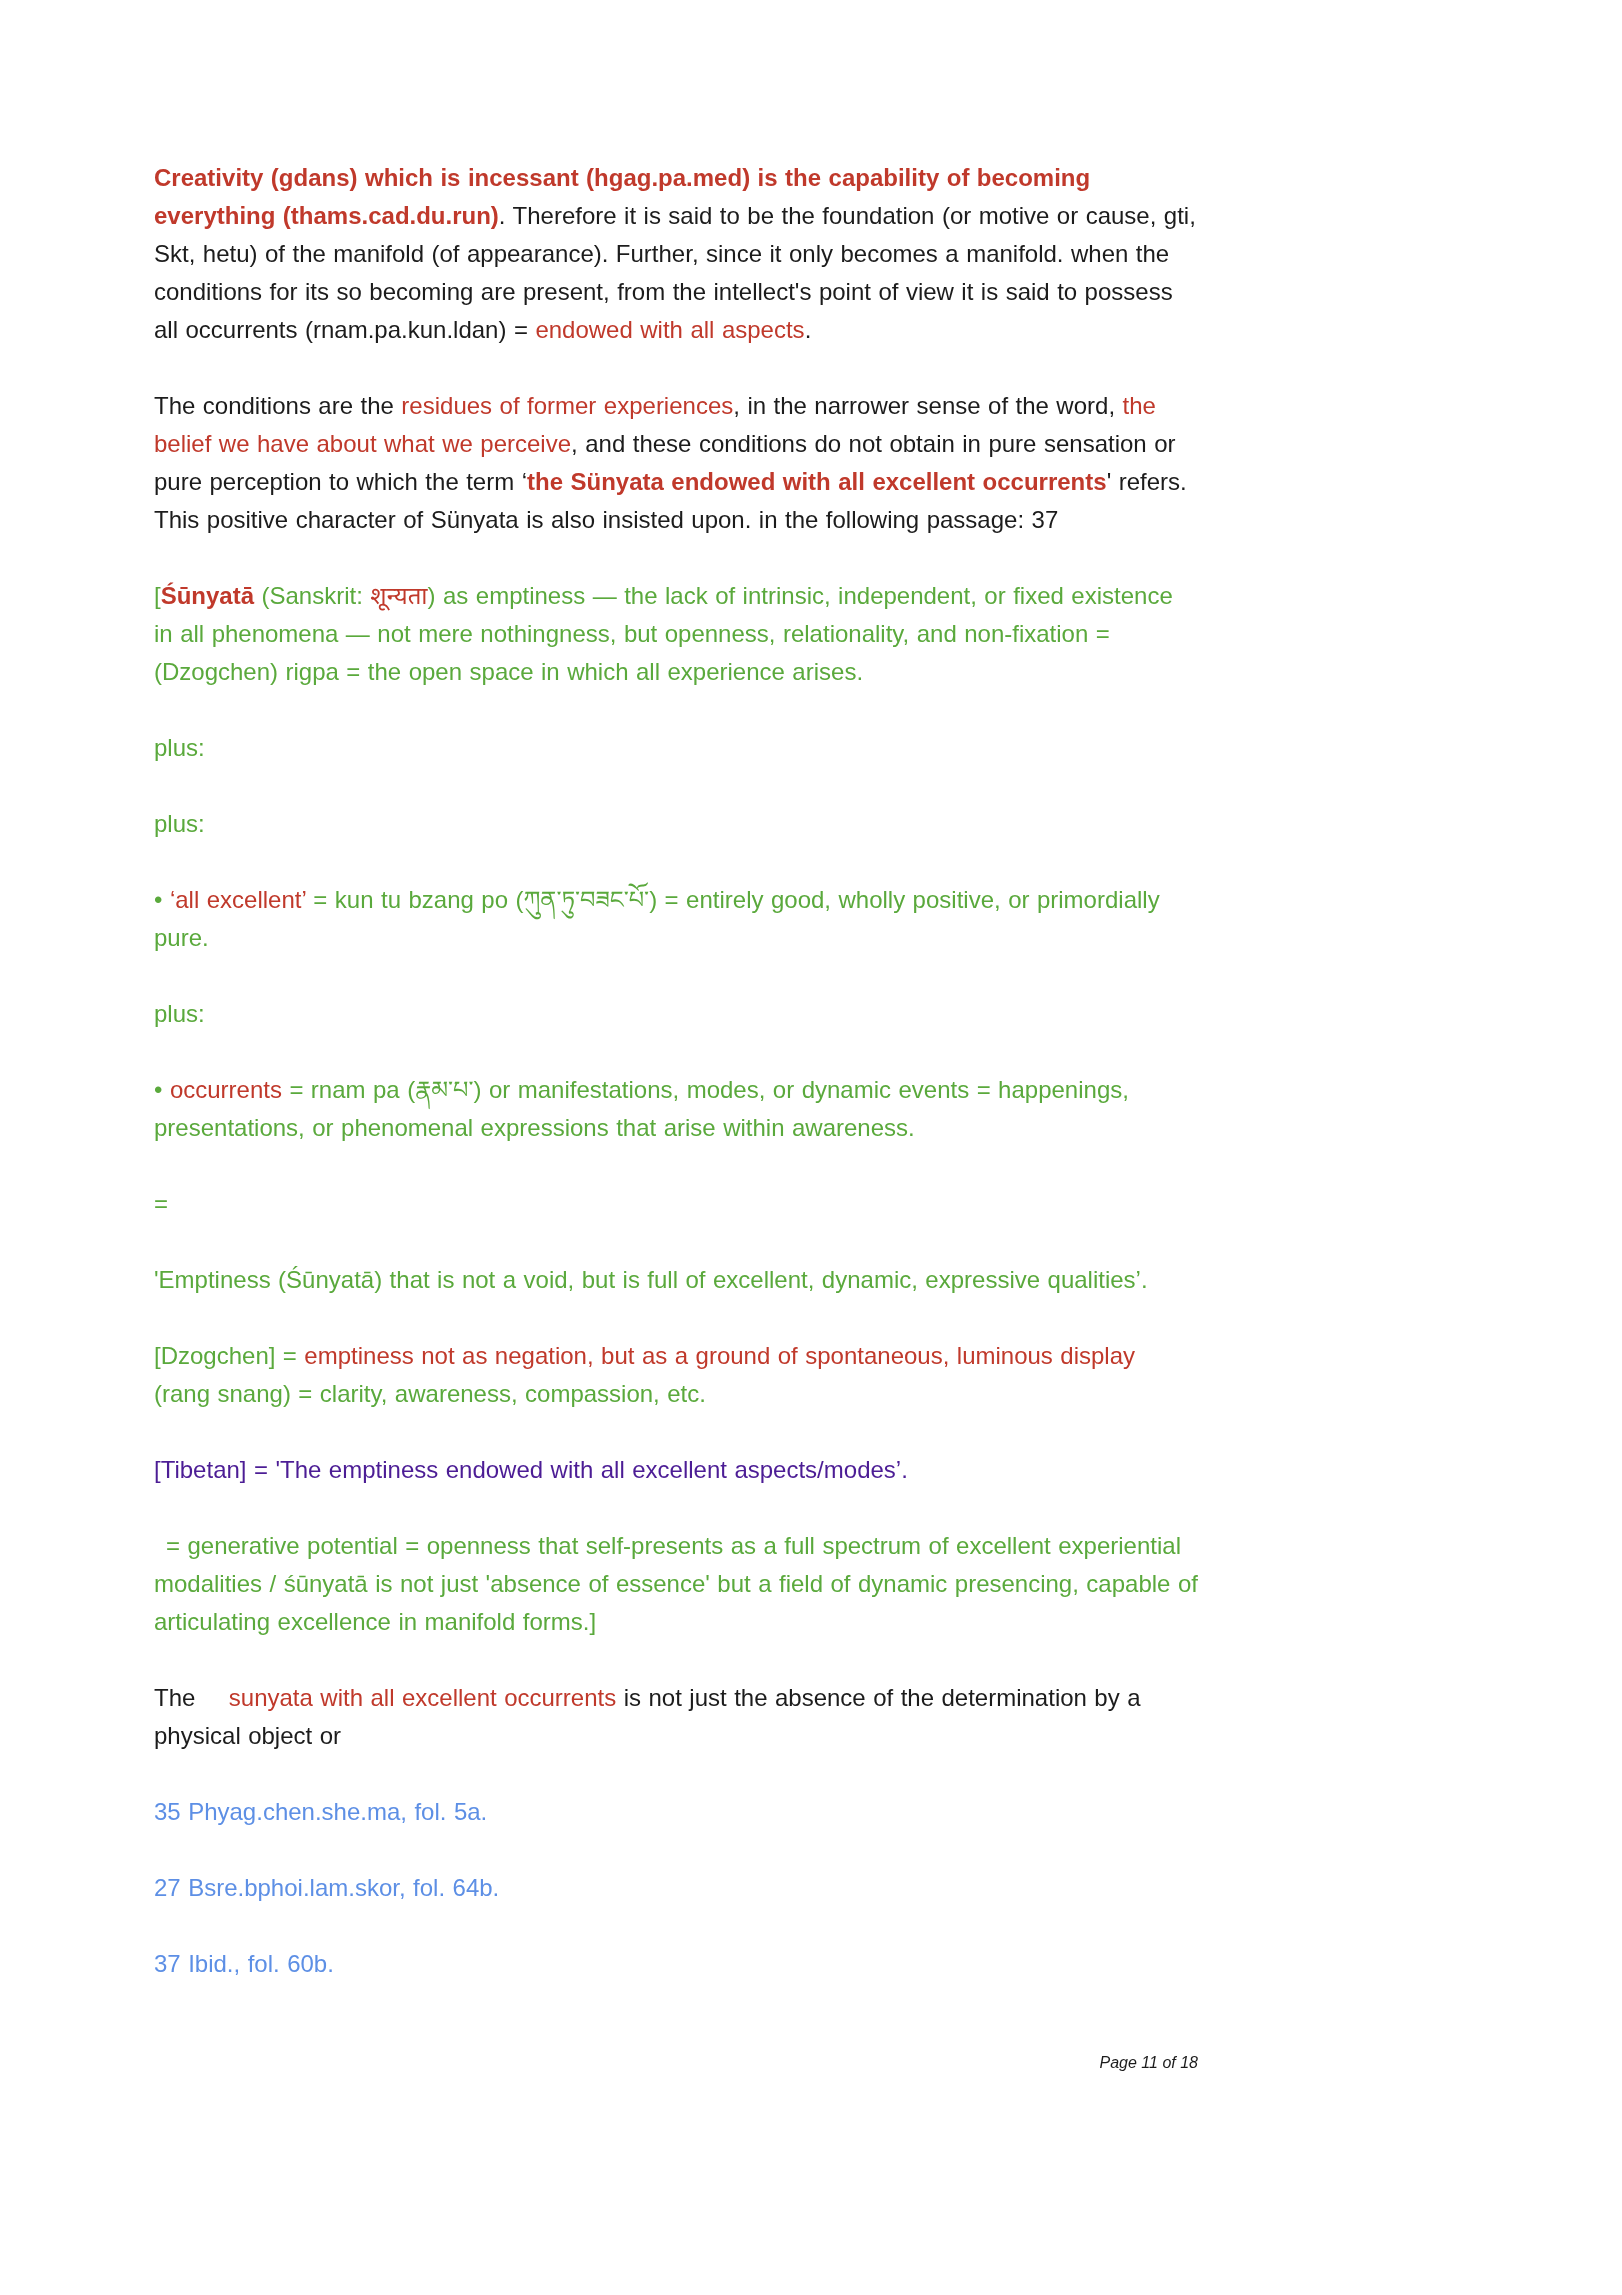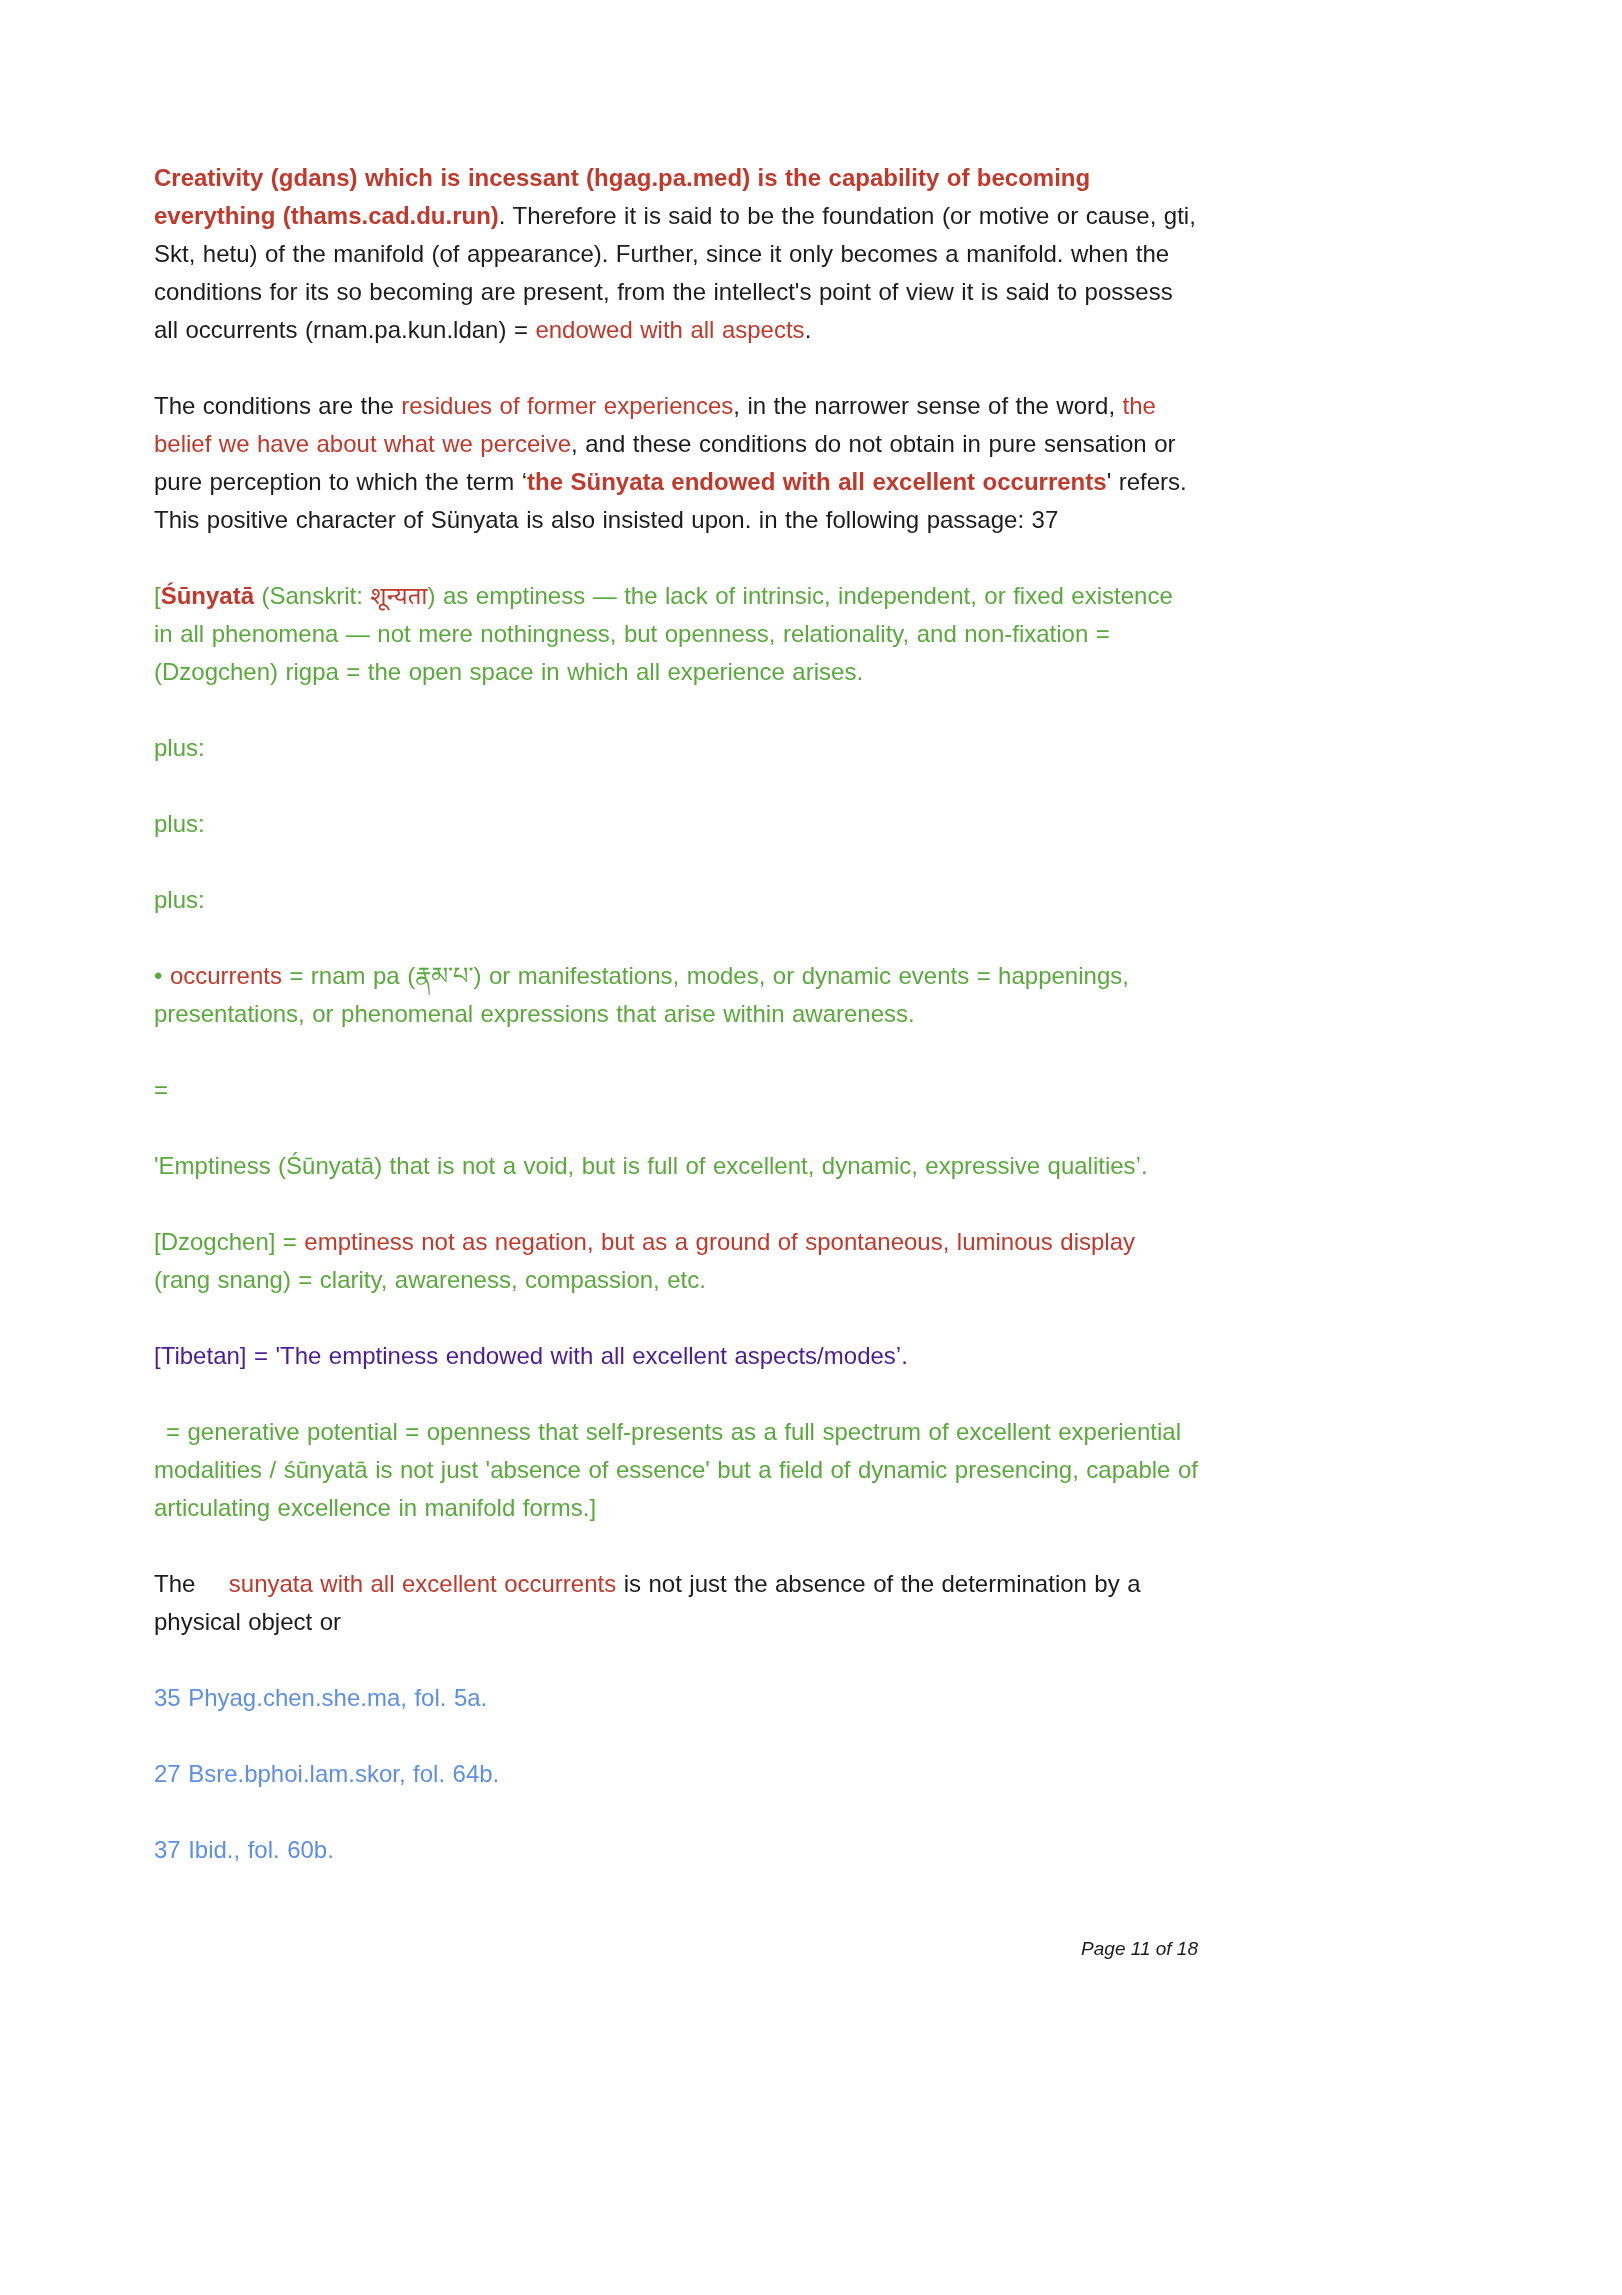--- a/index.html
+++ b/index.html
@@ -28,36 +28,37 @@
     font-weight: 400;
     letter-spacing: 0;
     word-spacing: 0.8px;
   }
   .doc-body p.para span.seg.bold {
     font-weight: 700;
   }
   .footer {
     margin-top: 64px;
     text-align: right;
-    font-size: 19px;
+    font-size: 16px;
     line-height: 31px;
     font-style: italic;
     color: #1c1c1c;
   }
 </style>
 </head>
 <body>
 
 <div class="page">
   <div class="doc-body">
       <p class="para"><span class="seg bold" style="color: rgb(192, 57, 43);">Creativity (gdans) which is incessant (hgag.pa.med) is the capability of becoming everything (thams.cad.du.run)</span><span class="seg" style="color: rgb(28, 28, 28);">. Therefore it is said to be the foundation (or motive or cause, gti, Skt, hetu) of the manifold (of appearance). Further, since it only becomes a manifold. when the conditions for its so becoming are present, from the intellect's point of view it is said to possess all occurrents (rnam.pa.kun.ldan) = </span><span class="seg" style="color: rgb(192, 57, 43);">endowed with all aspects</span><span class="seg" style="color: rgb(28, 28, 28);">.</span></p>
       <p class="para"><span class="seg" style="color: rgb(28, 28, 28);">The conditions are the </span><span class="seg" style="color: rgb(192, 57, 43);">residues of former experiences</span><span class="seg" style="color: rgb(28, 28, 28);">, in the narrower sense of the word, </span><span class="seg" style="color: rgb(192, 57, 43);">the belief we have about what we perceive</span><span class="seg" style="color: rgb(28, 28, 28);">, and these conditions do not obtain in pure sensation or pure perception to which the term ‘</span><span class="seg bold" style="color: rgb(192, 57, 43);">the Sünyata endowed with all excellent occurrents</span><span class="seg" style="color: rgb(28, 28, 28);">' refers. This positive character of Sünyata is also insisted upon. in the following passage: 37</span></p>
       <p class="para"><span class="seg" style="color: rgb(90, 169, 60);">[</span><span class="seg bold" style="color: rgb(192, 57, 43);">Śūnyatā</span><span class="seg" style="color: rgb(90, 169, 60);"> (Sanskrit: </span><span class="seg" style="color: rgb(192, 57, 43);">शून्यता</span><span class="seg" style="color: rgb(90, 169, 60);">) as emptiness — the lack of intrinsic, independent, or fixed existence in all phenomena — not mere nothingness, but openness, relationality, and non-fixation = (Dzogchen) rigpa = the open space in which all experience arises.</span></p>
       <p class="para"><span class="seg" style="color: rgb(90, 169, 60);">plus:</span></p>
       <p class="para"><span class="seg" style="color: rgb(90, 169, 60);">plus:</span></p>
+      <p class="para"><span class="seg" style="color: rgb(90, 169, 60);">• </span><span class="seg" style="color: rgb(192, 57, 43);">‘all excellent’</span><span class="seg" style="color: rgb(90, 169, 60);"> = kun tu bzang po (ཀུན་ཏུ་བཟང་པོ་) = entirely good, wholly positive, or primordially pure.</span></p>
       <p class="para"><span class="seg" style="color: rgb(90, 169, 60);">plus:</span></p>
       <p class="para"><span class="seg" style="color: rgb(90, 169, 60);">• </span><span class="seg" style="color: rgb(192, 57, 43);">occurrents</span><span class="seg" style="color: rgb(90, 169, 60);"> = rnam pa (རྣམ་པ་) or manifestations, modes, or dynamic events = happenings, presentations, or phenomenal expressions that arise within awareness.</span></p>
       <p class="para"><span class="seg" style="color: rgb(90, 169, 60);">=</span></p>
       <p class="para"><span class="seg" style="color: rgb(90, 169, 60);">'Emptiness (Śūnyatā) that is not a void, but is full of excellent, dynamic, expressive qualities’.</span></p>
       <p class="para"><span class="seg" style="color: rgb(90, 169, 60);">[Dzogchen] = </span><span class="seg" style="color: rgb(192, 57, 43);">emptiness not as negation, but as a ground of spontaneous, luminous display</span><span class="seg" style="color: rgb(90, 169, 60);"> (rang snang) = clarity, awareness, compassion, etc.</span></p>
       <p class="para"><span class="seg" style="color: #4c1d95; text-align: right;">[Tibetan] = 'The emptiness endowed with all excellent aspects/modes’.</span></p>
       <p class="para"><span class="seg" style="color: rgb(90, 169, 60); margin-left: 12px;">= generative potential = openness that self-presents as a full spectrum of excellent experiential modalities / śūnyatā is not just 'absence of essence' but a field of dynamic presencing, capable of articulating excellence in manifold forms.]</span></p>
       <p class="para"><span class="seg" style="color: rgb(28, 28, 28);">The </span><span class="seg" style="color: rgb(192, 57, 43); margin-left: 26px;">sunyata with all excellent occurrents</span><span class="seg" style="color: rgb(28, 28, 28);"> is not just the absence of the determination by a physical object or</span></p>
       <p class="para"><span class="seg" style="color: rgb(93, 143, 229);">35 Phyag.chen.she.ma, fol. 5a.</span></p>
       <p class="para"><span class="seg" style="color: rgb(93, 143, 229);">27 Bsre.bphoi.lam.skor, fol. 64b.</span></p>

